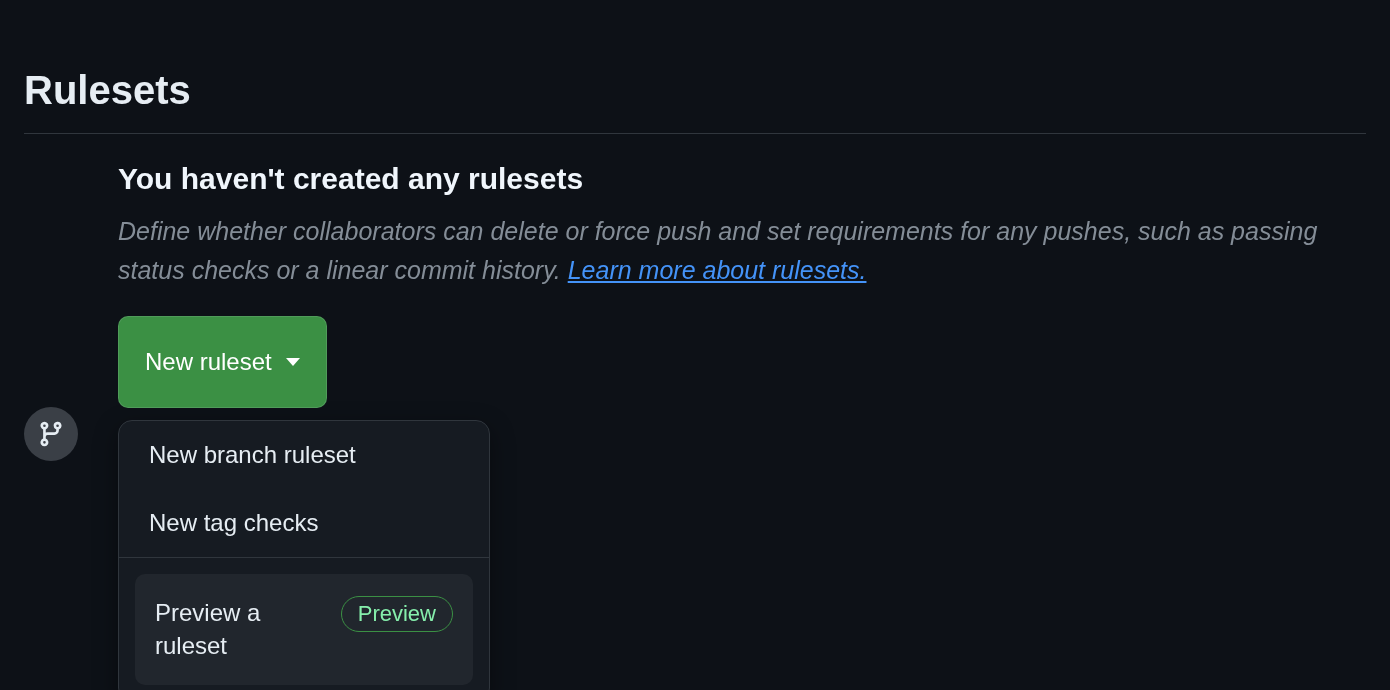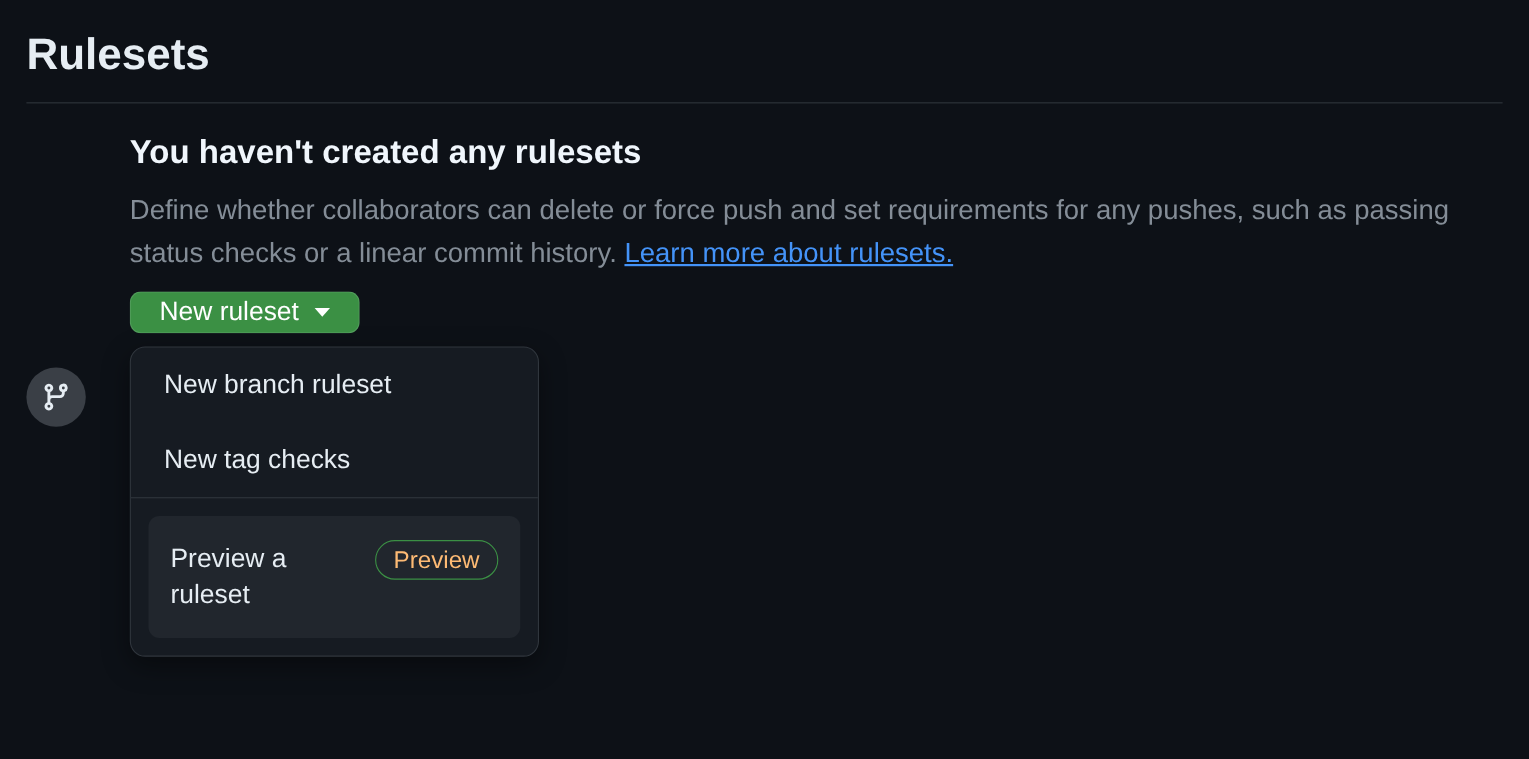--- a/index.html
+++ b/index.html
@@ -12,20 +12,21 @@
     overflow: hidden;
   }
   .page {
     padding: 28px 24px 0 24px;
   }
   .page-title {
     font-size: 40px;
     font-weight: 600;
     color: #e6edf3;
     padding-bottom: 20px;
+    margin-top: 40px;
   }
   .divider {
     border: none;
     border-top: 1px solid #30363d;
     margin-bottom: 28px;
   }
   .empty-state {
     display: flex;
     align-items: center;
     gap: 40px;
@@ -51,36 +52,37 @@
   .empty-heading {
     font-size: 30px;
     font-weight: 600;
     color: #f0f6fc;
     margin-bottom: 16px;
   }
   .empty-desc {
     font-size: 25px;
     line-height: 1.55;
     color: #848d97;
-    margin-bottom: 15px;
+    margin-bottom: 26px;
     max-width: 1200px;
+    font-style: italic;
   }
   .empty-desc a {
     color: #4493f8;
     text-decoration: underline;
   }
   .btn-primary {
     display: inline-flex;
     align-items: center;
     gap: 14px;
     background: #3b9044;
     color: #ffffff;
     font-size: 24px;
     font-weight: 500;
-    padding: 4px 26px;
+    padding: 31px 26px;
     border: 1px solid rgba(240,246,252,0.12);
     border-radius: 10px;
     cursor: pointer;
   }
   .caret {
     width: 0;
     height: 0;
     border-left: 7px solid transparent;
     border-right: 7px solid transparent;
     border-top: 8px solid #ffffff;
@@ -115,21 +117,21 @@
     background: #21262d;
     border-radius: 10px;
     padding: 22px 20px;
   }
   .dropdown-item.highlight .item-label {
     max-width: 150px;
     line-height: 1.4;
   }
   .badge {
     border: 1.5px solid #3b9044;
-    color: #fdba74;
+    color: #86efac;
     font-size: 22px;
     font-weight: 500;
     padding: 4px 16px;
     border-radius: 999px;
     white-space: nowrap;
     align-self: flex-start;
   }
 </style>
 </head>
 <body>

